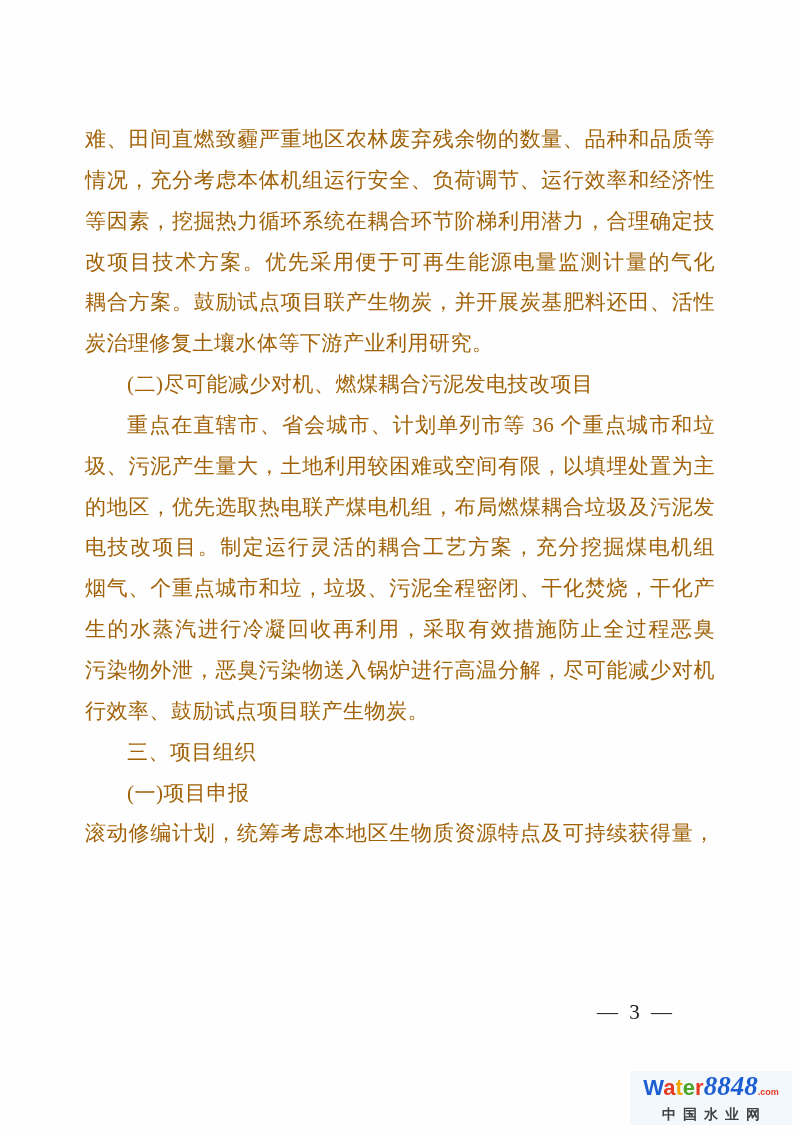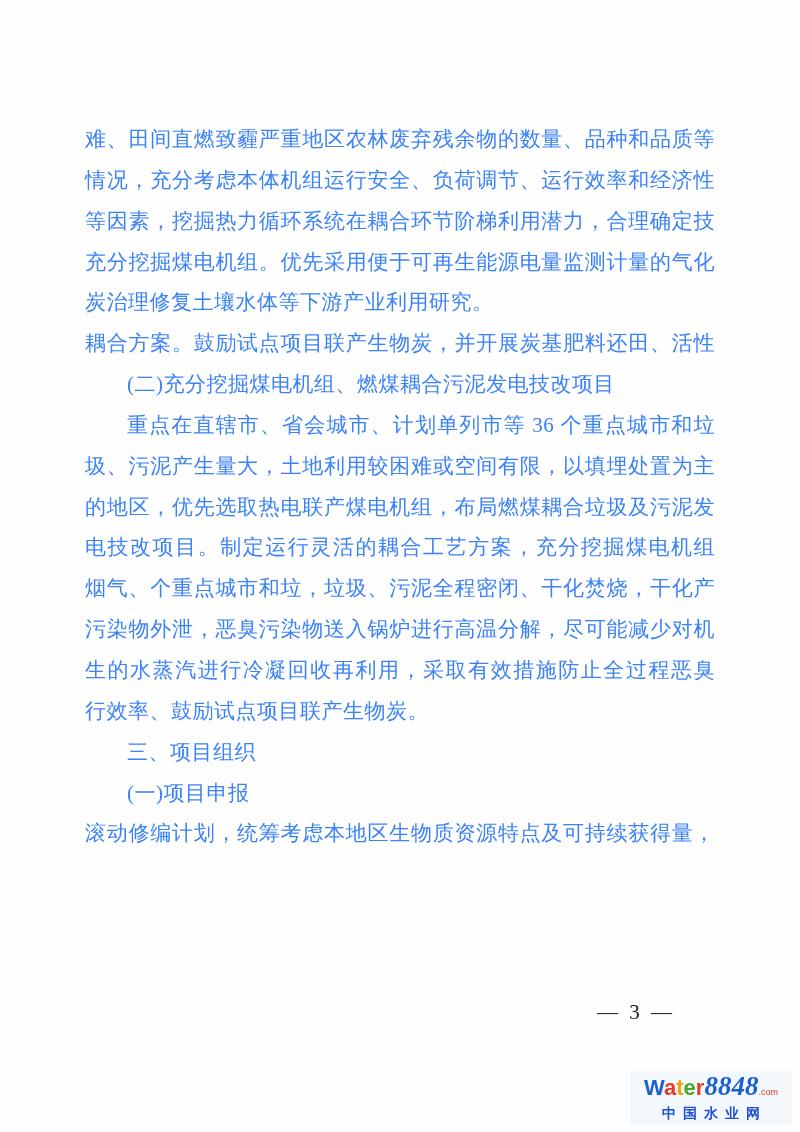--- a/index.html
+++ b/index.html
@@ -10,21 +10,21 @@
     height: 1132px;
     background: #fefefe;
     overflow: hidden;
     font-family: "Liberation Serif", serif;
   }
   .text-area {
     position: absolute;
     left: 85px;
     top: 119px;
     width: 630px;
-    color: #3b82f6;
+    color: #a16207;
   }
   .line {
     height: 40.85px;
     line-height: 40.85px;
     font-size: 21px;
     letter-spacing: 0.5px;
   }
   .line.fill {
     text-align: justify;
     text-align-last: justify;
@@ -57,21 +57,21 @@
     white-space: nowrap;
   }
   .brand .number {
     font-family: "Liberation Serif", serif;
     font-style: italic;
     font-size: 27px;
     letter-spacing: 0px;
   }
   .brand .tld {
     font-size: 9px;
-    font-weight: normal;
+    font-weight: bold;
     vertical-align: baseline;
   }
   .site-name {
     font-family: "Liberation Sans", sans-serif;
     font-weight: bold;
     font-size: 14px;
     line-height: 18px;
     letter-spacing: 7px;
     padding-left: 7px;
     white-space: nowrap;
@@ -79,37 +79,37 @@
 </style>
 </head>
 <body>
 
 <div class="page">
 
   <div class="text-area" id="lines-container">
       <div class="line fill">难、田间直燃致霾严重地区农林废弃残余物的数量、品种和品质等</div>
       <div class="line fill">情况，充分考虑本体机组运行安全、负荷调节、运行效率和经济性</div>
       <div class="line fill">等因素，挖掘热力循环系统在耦合环节阶梯利用潜力，合理确定技</div>
-      <div class="line fill">充分挖掘煤电机组。优先采用便于可再生能源电量监测计量的气化</div>
+      <div class="line fill">改项目技术方案。优先采用便于可再生能源电量监测计量的气化</div>
+      <div class="line fill">耦合方案。鼓励试点项目联产生物炭，并开展炭基肥料还田、活性</div>
       <div class="line">炭治理修复土壤水体等下游产业利用研究。</div>
-      <div class="line fill">耦合方案。鼓励试点项目联产生物炭，并开展炭基肥料还田、活性</div>
-      <div class="line indent heading">(二)充分挖掘煤电机组、燃煤耦合污泥发电技改项目</div>
+      <div class="line indent heading">(二)尽可能减少对机、燃煤耦合污泥发电技改项目</div>
       <div class="line fill indent">重点在直辖市、省会城市、计划单列市等 36 个重点城市和垃</div>
       <div class="line fill">圾、污泥产生量大，土地利用较困难或空间有限，以填埋处置为主</div>
       <div class="line fill">的地区，优先选取热电联产煤电机组，布局燃煤耦合垃圾及污泥发</div>
       <div class="line fill">电技改项目。制定运行灵活的耦合工艺方案，充分挖掘煤电机组</div>
       <div class="line fill">烟气、个重点城市和垃，垃圾、污泥全程密闭、干化焚烧，干化产</div>
+      <div class="line fill">生的水蒸汽进行冷凝回收再利用，采取有效措施防止全过程恶臭</div>
       <div class="line fill">污染物外泄，恶臭污染物送入锅炉进行高温分解，尽可能减少对机</div>
-      <div class="line fill">生的水蒸汽进行冷凝回收再利用，采取有效措施防止全过程恶臭</div>
       <div class="line">行效率、鼓励试点项目联产生物炭。</div>
       <div class="line indent heading">三、项目组织</div>
       <div class="line indent heading">(一)项目申报</div>
       <div class="line fill">滚动修编计划，统筹考虑本地区生物质资源特点及可持续获得量，</div>
     </div>
 
   <div class="page-number">— 3 —</div>
 
   <div class="watermark">
     <div class="brand" id="brand-container"><span class="letter" style="color: rgb(29, 95, 210);">W</span><span class="letter" style="color: rgb(230, 58, 35);">a</span><span class="letter" style="color: rgb(240, 165, 0);">t</span><span class="letter" style="color: rgb(75, 166, 41);">e</span><span class="letter" style="color: rgb(230, 58, 35);">r</span><span class="number" style="color: rgb(29, 95, 210);">8848</span><span class="tld" style="color: rgb(230, 58, 35);">.com</span></div>
-    <div class="site-name" style="color: #1d4ed8; font-family: Liberation Serif, serif;">中国水业网</div>
+    <div class="site-name" style="color: #404040;">中国水业网</div>
   </div>
 
 </div>
 
 </body></html>

